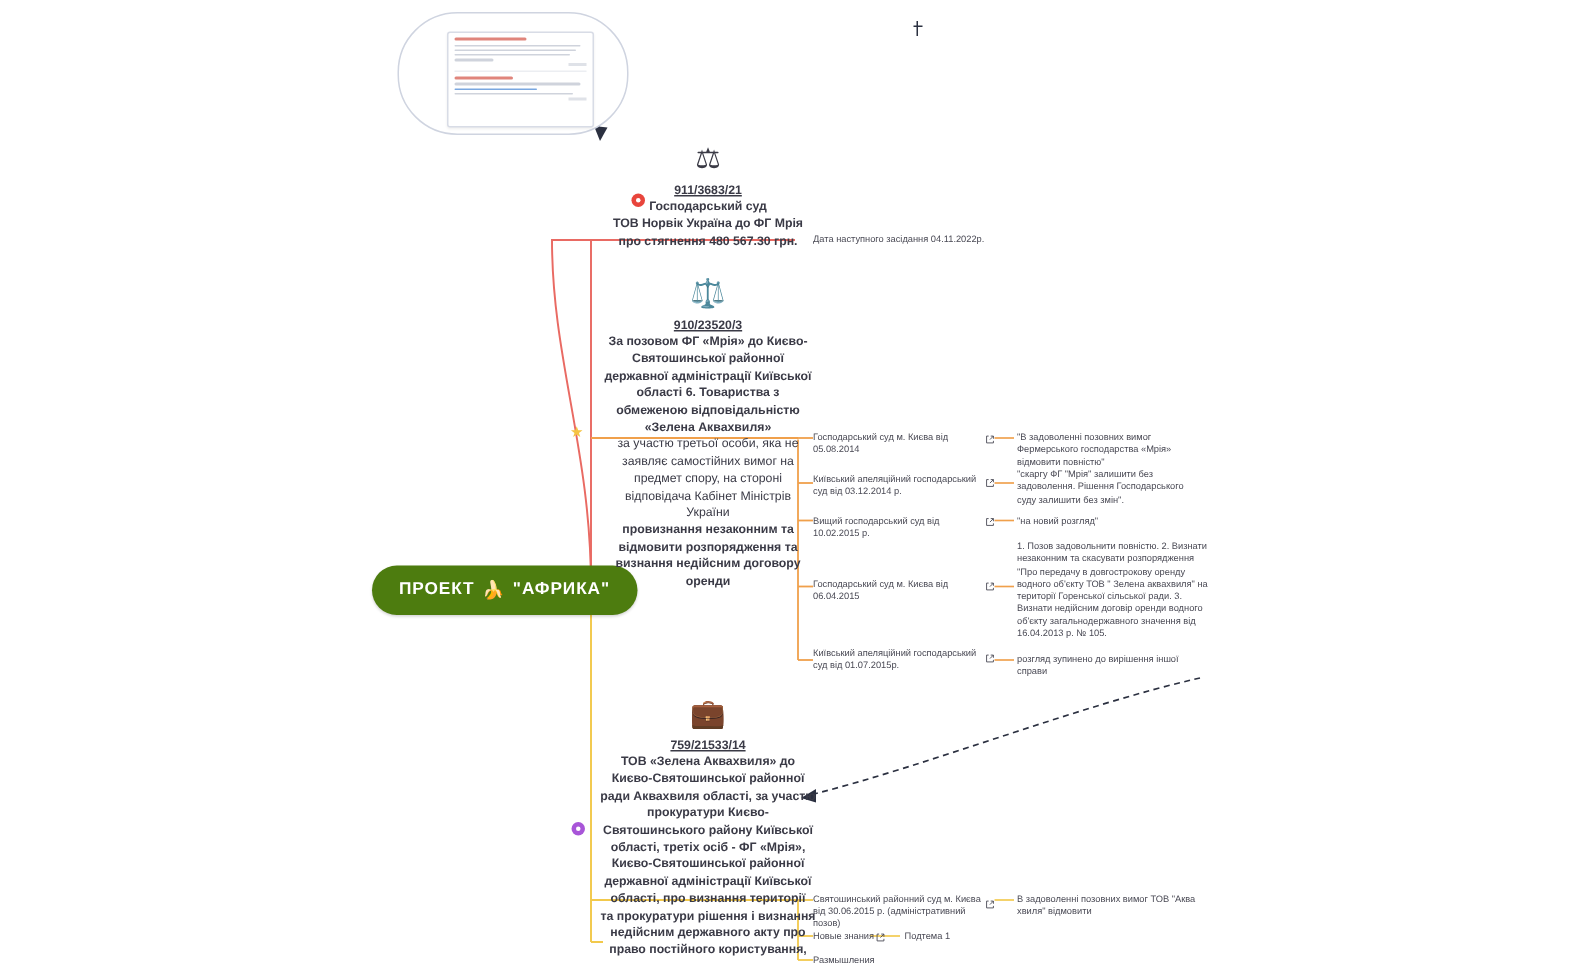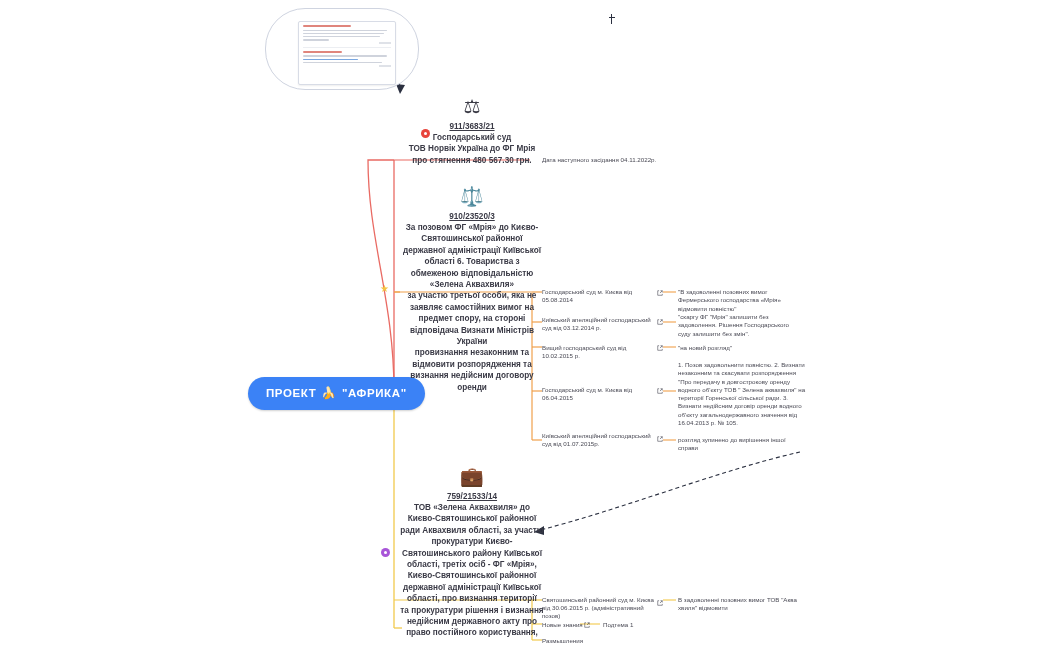--- a/index.html
+++ b/index.html
@@ -8,36 +8,36 @@
     background:#ffffff;
     font-family:"Liberation Sans","DejaVu Sans",sans-serif;
     color:#3b3b46;
   }
   .canvas{position:absolute;inset:0;}
   svg.wires{position:absolute;left:0;top:0;width:1050px;height:650px;pointer-events:none;}
 
   
   .central{
     position:absolute;left:248px;top:377px;
-    background:#3b82f6;color:#ffffff;
+    background:#4d7c0f;color:#ffffff;
     border-radius:17px;
     padding:9px 18px 10px 18px;
     font-size:11.5px;font-weight:bold;letter-spacing:.6px;
     white-space:nowrap;
     display:flex;align-items:center;gap:5px;
     box-shadow:0 1px 2px rgba(0,0,0,.18);
   }
   .central .emj{font-size:12px;}
 
   
   .mainnode{position:absolute;width:152px;text-align:center;}
   .mainnode .topicon{font-size:19px;line-height:22px;margin-bottom:4px;}
   .mainnode .caseno{font-size:8.2px;font-weight:bold;color:#3a3a46;margin-bottom:1px;text-decoration:underline;}
   .mainnode .body{font-size:8.2px;line-height:11.4px;font-weight:bold;color:#3a3a46;}
-  .mainnode .b2{font-weight:bold;}
+  .mainnode .b2{font-weight:normal;}
   .marker{position:absolute;width:9px;height:9px;border-radius:50%;
           display:flex;align-items:center;justify-content:center;}
   .marker::after{content:"";width:3px;height:3px;border-radius:50%;background:#fff;}
   .star{position:absolute;font-size:10px;line-height:10px;}
 
   
   .sub{position:absolute;font-size:6.2px;line-height:8.2px;color:#4a4a55;}
   .sub .lbl{display:block;}
   .linkico{display:inline-block;width:6px;height:6px;position:relative;vertical-align:middle;}
   .linkico svg{display:block;}
@@ -155,21 +155,21 @@
     <div class="caseno">910/23520/3</div>
     <div class="body">За позовом ФГ «Мрія» до Києво-</div>
     <div class="body">Святошинської районної</div>
     <div class="body">державної адміністрації Київської</div>
     <div class="body">області 6. Товариства з</div>
     <div class="body">обмеженою відповідальністю</div>
     <div class="body">«Зелена Аквахвиля»</div>
     <div class="body b2">за участю третьої особи, яка не</div>
     <div class="body b2">заявляє самостійних вимог на</div>
     <div class="body b2">предмет спору, на стороні</div>
-    <div class="body b2">відповідача Визнати Міністрів</div>
+    <div class="body b2">відповідача Кабінет Міністрів</div>
     <div class="body b2">України</div>
     <div class="body">провизнання незаконним та</div>
     <div class="body">відмовити розпорядження та</div>
     <div class="body">визнання недійсним договору</div>
     <div class="body">оренди</div>
   </div>
   <div class="star" style="left:380px;top:284px;color:#f5c343;">★</div>
 
   <div class="sub" style="left:542px;top:288px;width:112px;">
     <span class="lbl">Господарський суд м. Києва від 05.08.2014</span>

